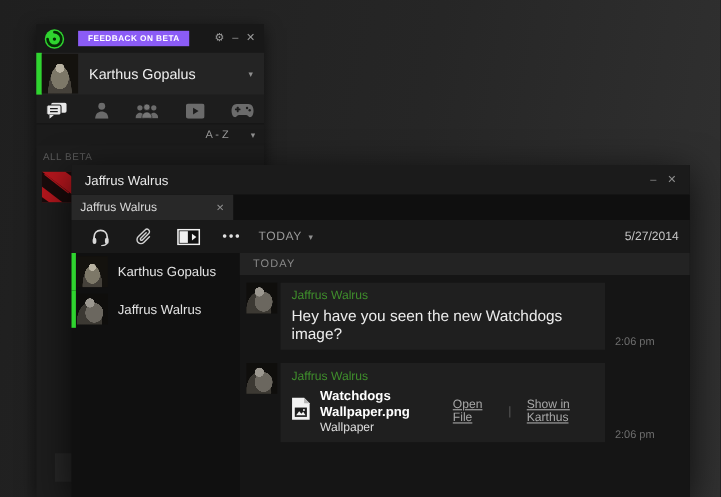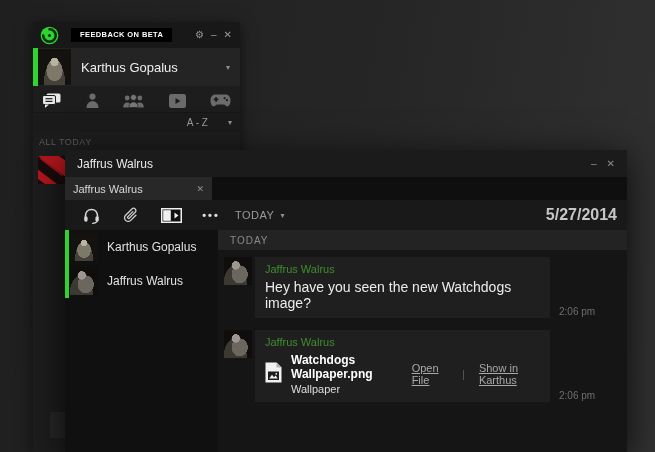--- a/index.html
+++ b/index.html
@@ -5,21 +5,21 @@
   html,body{margin:0;padding:0;background:#222;}
   *{box-sizing:border-box;font-family:"Liberation Sans",sans-serif;}
   .stage{position:relative;width:655px;height:452px;overflow:hidden;
     background:linear-gradient(100deg,#1f1f1f 0%,#262626 55%,#313131 100%);}
 
   
   .main-window{position:absolute;left:33px;top:22px;width:207px;height:430px;
     background:#1d1d1d;display:flex;flex-direction:column;box-shadow:0 3px 14px rgba(0,0,0,.55);}
   .mw-titlebar{height:26px;background:#181818;display:flex;align-items:center;padding:0 8px 0 7px;flex:0 0 auto;}
   .logo{display:flex;}
-  .feedback-btn{margin-left:12px;background:#000000;color:#fff;border:none;height:14px;
+  .feedback-btn{margin-left:12px;background:#8b5cf6;color:#fff;border:none;height:14px;
     font-size:7.5px;font-weight:bold;letter-spacing:.4px;padding:0 9px;cursor:pointer;line-height:14px;text-align:center;}
   .mw-controls{margin-left:auto;display:flex;gap:7px;align-items:center;color:#9a9a9a;font-size:10px;}
   .ctrl{cursor:pointer;line-height:1;}
   .user-row{height:38px;background:#242424;display:flex;align-items:center;flex:0 0 auto;}
   .greenbar{width:5px;height:100%;background:#2fd42f;flex:0 0 auto;}
   .avatar{flex:0 0 auto;}
   .av-size-lg{width:33px;height:36px;}
   .av-size-sm{width:28px;height:28px;}
   .av-a{background:radial-gradient(circle at 50% 36%,#b9b3a2 0 14%,rgba(0,0,0,0) 15%),
     radial-gradient(ellipse at 50% 60%,#7d7868 0 34%,rgba(0,0,0,0) 35%),
@@ -48,21 +48,21 @@
   .cw-controls{margin-left:auto;display:flex;gap:10px;color:#8d8d8d;font-size:10px;align-items:center;}
   .tabstrip{height:23px;background:#0f0f0f;display:flex;flex:0 0 auto;}
   .tab{width:147px;background:#282828;display:flex;align-items:center;padding:0 4px 0 8px;
     font-size:11px;color:#d8d8d8;cursor:pointer;}
   .tab-close{margin-left:auto;color:#909090;font-size:9px;padding:2px 4px;cursor:pointer;}
   .toolbar{height:30px;background:#191919;display:flex;align-items:center;padding:0 10px 0 6px;flex:0 0 auto;}
   .tb-icon{width:40px;display:flex;justify-content:center;align-items:center;cursor:pointer;}
   .dots{color:#e0e0e0;font-size:11px;letter-spacing:2px;font-weight:bold;}
   .tb-filter{display:flex;align-items:center;gap:6px;color:#9a9a9a;font-size:11px;
     letter-spacing:.5px;margin-left:4px;cursor:pointer;}
-  .tb-date{margin-left:auto;color:#c6c6c6;font-size:16px;font-weight:bold;}
+  .tb-date{margin-left:auto;color:#c6c6c6;font-size:11px;}
   .cw-body{flex:1;display:flex;min-height:0;}
   .contacts{width:153px;background:#101010;flex:0 0 auto;}
   .contact{height:34px;display:flex;align-items:center;cursor:pointer;}
   .contact .greenbar{width:4px;}
   .contact .avatar{margin-left:1px;}
   .contact-name{margin-left:9px;font-size:12px;color:#e2e2e2;}
   .chat-area{flex:1;background:#151515;display:flex;flex-direction:column;min-width:0;}
   .day-header{height:20px;background:#232323;color:#8a8a8a;font-size:10px;letter-spacing:1px;
     display:flex;align-items:center;padding-left:12px;flex:0 0 auto;}
   .messages{padding:7px 6px 0 6px;display:flex;flex-direction:column;gap:12px;}
@@ -155,21 +155,21 @@
           </g>
         </svg>
       </span>
     </div>
 
     <div class="sort-row">
       <span>A - Z</span>
       <span class="caret">▾</span>
     </div>
 
-    <div class="section-label">ALL TODAY</div>
+    <div class="section-label">ALL BETA</div>
 
     <div class="game-tile">
       <svg width="28" height="28" viewBox="0 0 28 28">
         <rect width="28" height="28" fill="#b5161d"></rect>
         <path d="M0 0 L28 21 V28 H19 L0 13.5 Z" fill="#190b0b"></path>
         <path d="M2.5 2.5 L24.5 19.5" stroke="#b5161d" stroke-width="1.2"></path>
         <path d="M21 0 H28 V5 Z" fill="#190b0b"></path>
         <path d="M0 23 V28 H7 Z" fill="#190b0b"></path>
       </svg>
     </div>

